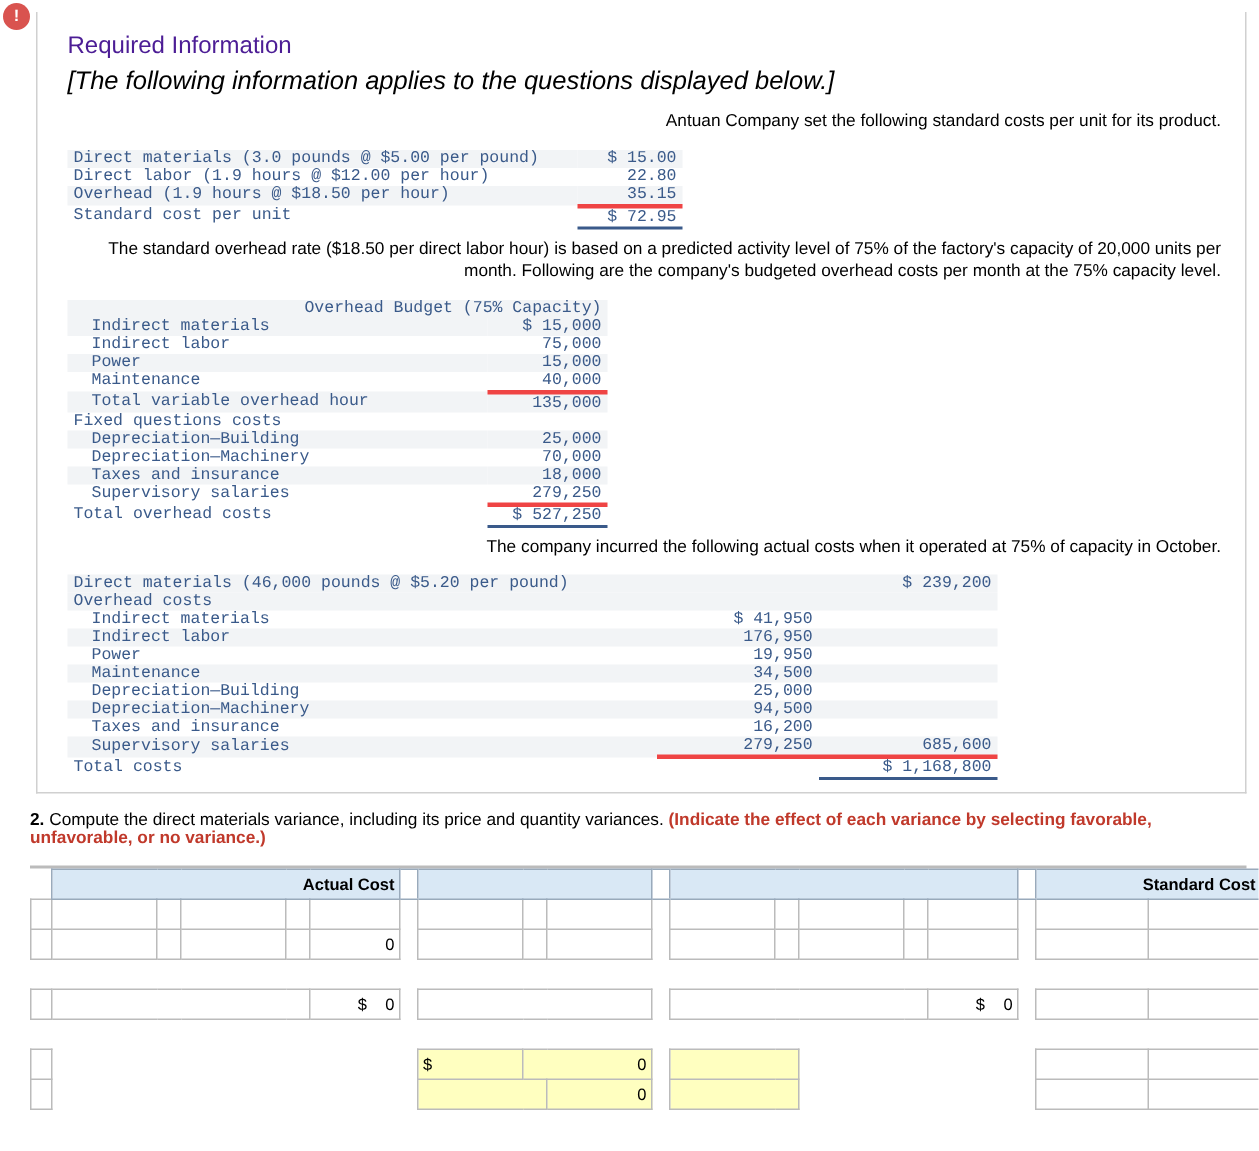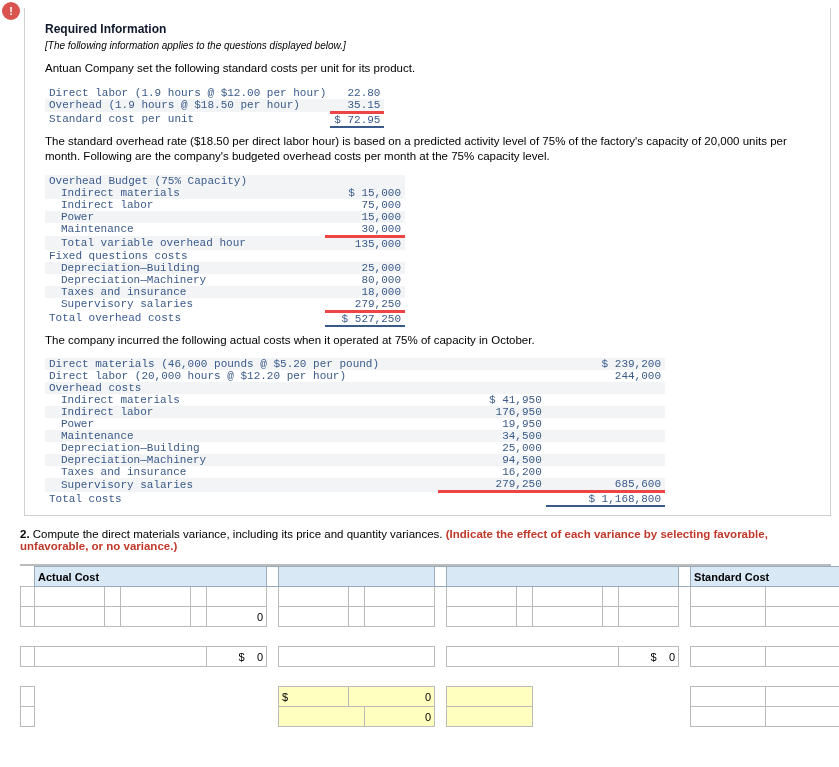--- a/index.html
+++ b/index.html
@@ -1,39 +1,39 @@
 <!DOCTYPE html>
 <html><head>
 <meta charset="utf-8">
 <style>
   *{box-sizing:border-box;}
   body{margin:0;padding:0;font-family:Arial,Helvetica,sans-serif;font-size:11px;color:#000;background:#fff;}
   .page{width:839px;margin:0;padding:8px 8px 8px 20px;position:relative;}
   .alert-icon{position:absolute;left:2px;top:2px;width:18px;height:18px;border-radius:50%;background:#d9534f;color:#fff;font-weight:bold;text-align:center;line-height:18px;font-size:11px;}
   .content{border:1px solid #d0d0d0;padding:14px 16px 8px 20px;margin-left:4px;border-top:none;}
-  .sect-title{color:#0f172a;font-weight:bold;font-size:12px;margin-bottom:4px;}
-  .italic{font-style:italic;margin-bottom:10px;font-size:10px;}
-  p.body{font-size:11.5px;margin:6px 0 10px 0;line-height:1.35;}
+  .sect-title{color:#4c1d95;font-weight:normal;font-size:16px;margin-bottom:4px;}
+  .italic{font-style:italic;margin-bottom:10px;font-size:17px;}
+  p.body{font-size:11.5px;margin:6px 0 10px 0;line-height:1.35;text-align:right;}
   .std-table{border-collapse:collapse;font-family:"Courier New",monospace;font-size:11px;color:#3a5a8a;}
   .std-table td{padding:0 4px;}
   .rule-under{border-bottom:3px solid #ef4444;}
   .rule-under-d{border-bottom:2px double #3a5a8a;}
   .amt{text-align:right;}
   .grey{background:#f2f4f6;}
   
   .ob{width:360px;}
   
   .ac{width:620px;}
   .q{font-size:11.5px;margin:12px 0 2px 0;}
   .red{color:#c0392b;}
   
   .sheet-wrap{margin-top:12px;border-top:2px solid #BBB;}
   table.calc{border-collapse:collapse;width:100%;table-layout:fixed;}
   table.calc th, table.calc td{border:1px solid #BBB;height:20px;font-size:11px;padding:0 3px;}
-  table.calc th{background:#d9e8f5;font-weight:bold;text-align:left;border-color:#9ab;}
+  table.calc th{background:#d9e8f5;font-weight:bold;text-align:right;border-color:#9ab;}
   table.calc th.hspace{background:#fff;border-left:none;border-right:none;}
   td.num{text-align:right;}
   td.dollar{text-align:right;}
   td.yellow{background:#ffffc0;}
   td.small{font-size:10px;}
   .noborder{border:none!important;}
   .gap-row td{border-left:none;border-right:none;height:4px;padding:0;}
 </style>
 </head>
 <body>
@@ -41,72 +41,76 @@
 <div class="page">
   <div class="alert-icon">!</div>
   <div class="content">
 
     <div class="sect-title">Required Information</div>
     <div class="italic">[The following information applies to the questions displayed below.]</div>
     <p class="body">Antuan Company set the following standard costs per unit for its product.</p>
 
     <table class="std-table">
       <tbody>
+          <tr>
+            <td class="grey" style="width:340px;">Direct materials (3.0 pounds @ $5.00 per pound)</td>
+            <td class="grey amt" style="width:70px;">$ 15.00</td>
+          </tr>
       <tr>
             <td>Direct labor (1.9 hours @ $12.00 per hour)</td>
             <td class="amt">22.80</td>
           </tr>
       <tr>
             <td class="grey">Overhead (1.9 hours @ $18.50 per hour)</td>
             <td class="grey amt rule-under">35.15</td>
           </tr>
       <tr>
             <td>Standard cost per unit</td>
             <td class="amt rule-under-d">$ 72.95</td>
           </tr>
     </tbody>
       </table>
 
     <p class="body">The standard overhead rate ($18.50 per direct labor hour) is based on a predicted activity level of 75% of the factory's capacity of 20,000 units per month. Following are the company's budgeted overhead costs per month at the 75% capacity level.</p>
 
     <table class="std-table ob">
       <tbody>
           <tr>
-            <td colspan="2" class="grey" style="text-align:left;">Overhead Budget (75% Capacity)</td>
+            <td colspan="2" class="grey" style="text-align:right;">Overhead Budget (75% Capacity)</td>
           </tr>
       <tr>
             <td class="grey" style="padding-left:16px;">Indirect materials</td>
             <td class="grey amt" style="width:80px;">$ 15,000</td>
           </tr>
       <tr>
             <td style="padding-left:16px;">Indirect labor</td>
             <td class="amt">75,000</td>
           </tr>
       <tr>
             <td class="grey" style="padding-left:16px;">Power</td>
             <td class="grey amt">15,000</td>
           </tr>
       <tr>
             <td style="padding-left:16px;">Maintenance</td>
-            <td class="amt rule-under">30,000</td>
+            <td class="amt rule-under">40,000</td>
           </tr>
       <tr>
             <td class="grey" style="padding-left:16px;">Total variable overhead hour</td>
             <td class="grey amt">135,000</td>
           </tr>
       <tr>
             <td colspan="2">Fixed questions costs</td>
           </tr>
       <tr>
             <td class="grey" style="padding-left:16px;">Depreciation—Building</td>
             <td class="grey amt">25,000</td>
           </tr>
       <tr>
             <td style="padding-left:16px;">Depreciation—Machinery</td>
-            <td class="amt">80,000</td>
+            <td class="amt">70,000</td>
           </tr>
       <tr>
             <td class="grey" style="padding-left:16px;">Taxes and insurance</td>
             <td class="grey amt">18,000</td>
           </tr>
       <tr>
             <td style="padding-left:16px;">Supervisory salaries</td>
             <td class="amt rule-under">279,250</td>
           </tr>
       <tr>
@@ -117,25 +121,20 @@
       </table>
 
     <p class="body">The company incurred the following actual costs when it operated at 75% of capacity in October.</p>
 
     <table class="std-table ac">
       <tbody>
           <tr>
         <td class="grey" style="width:330px;">Direct materials (46,000 pounds @ $5.20 per pound)</td>
         <td class="grey" style="width:90px;"></td>
         <td class="grey amt" style="width:100px;">$ 239,200</td>
-      </tr>
-      <tr>
-        <td>Direct labor (20,000 hours @ $12.20 per hour)</td>
-        <td></td>
-        <td class="amt">244,000</td>
       </tr>
       <tr>
             <td class="grey" colspan="3">Overhead costs</td>
           </tr>
       <tr>
             <td style="padding-left:16px;">Indirect materials</td>
             <td class="amt">$ 41,950</td>
             <td></td>
           </tr>
       <tr>

